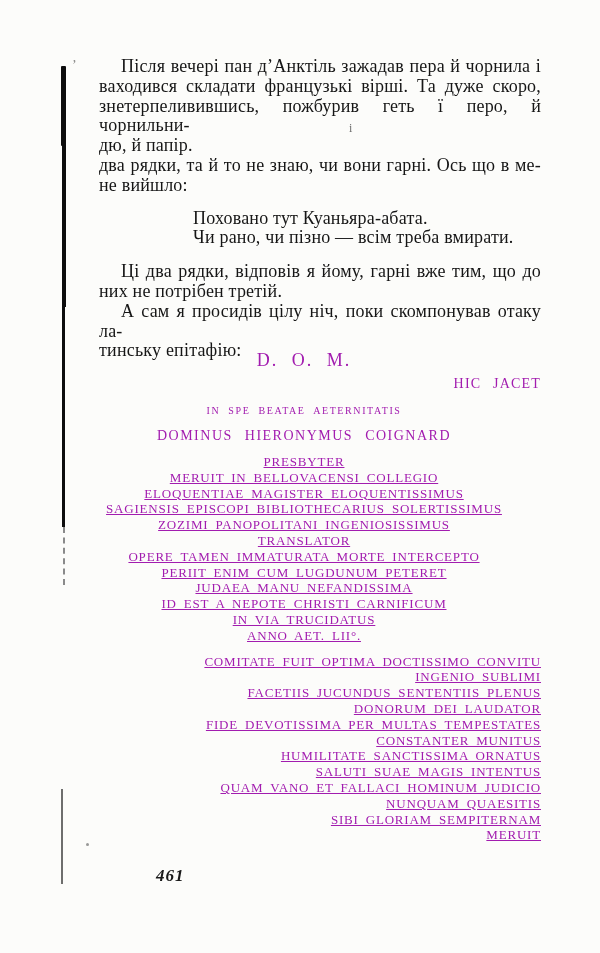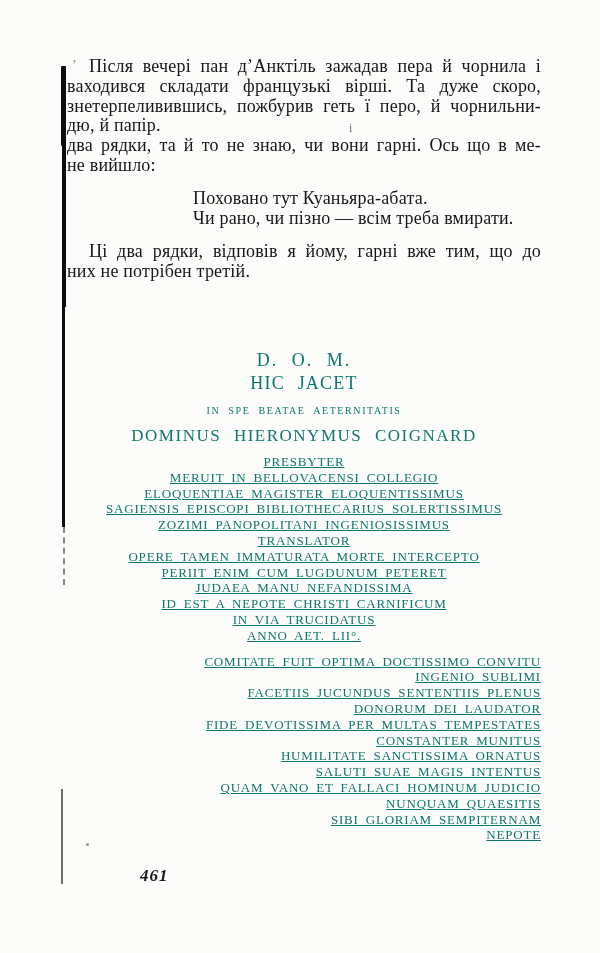--- a/index.html
+++ b/index.html
@@ -25,47 +25,47 @@
 
   
   .text-block {
     position: absolute;
     left: 67px; top: 57px;
     width: 474px;
     font-size: 18px;
     line-height: 19.8px;
     letter-spacing: 0.2px;
   }
-  .para { margin: 0; }
+  .para { margin: 0; padding-left: 32px; }
   .tline { width: 100%; }
   .jline { text-align: justify; text-align-last: justify; }
   .lline { text-align: left; }
   .indent { text-indent: 22px; }
   .verse { margin: 13px 0 0 126px; }
   .gap-top { margin-top: 14px; }
 
   
   .epitaph {
     position: absolute;
     left: 67px; top: 349px;
     width: 474px;
     text-align: center;
-    color: #0f766e;
+    color: #a21caf;
   }
   .e-dom  { font-size: 18px; line-height: 23px; letter-spacing: 2px;   word-spacing: 7px; }
-  .e-hic  { font-size: 18px; line-height: 23px; letter-spacing: 1.2px; word-spacing: 7px; }
+  .e-hic  { font-size: 14px; line-height: 23px; letter-spacing: 1.2px; word-spacing: 7px; text-align: right; }
   .e-spe  { font-size: 10px; line-height: 22px; letter-spacing: 1.6px; word-spacing: 4px; margin-top: 5px; }
-  .e-name { font-size: 17px; line-height: 24px; letter-spacing: 1.5px; word-spacing: 7px; margin-top: 2px; }
+  .e-name { font-size: 14px; line-height: 24px; letter-spacing: 1.5px; word-spacing: 7px; margin-top: 2px; }
   .e-block  { font-size: 13px; line-height: 15.8px; letter-spacing: 0.8px; word-spacing: 3px; margin-top: 6px; text-decoration: underline; }
   .e-block2 { margin-top: 10px; text-align: right; }
 
   
   .page-num {
     position: absolute;
-    left: 140px; top: 866px;
+    left: 156px; top: 866px;
     font-style: italic;
     font-weight: bold;
     font-size: 17px;
     letter-spacing: 1px;
     color: #1a1a1a;
   }
 
   
   .artifact { position: absolute; color: #3a3a3a; }
   .art-i   { left: 349px; top: 121px; font-size: 12px; opacity: .75; }
@@ -99,20 +99,24 @@
       <span class="tline lline" style="display:block">не вийшло:</span>
     </p>
     <div class="verse">
       <span class="tline lline" style="display:block">Поховано тут Куаньяра-абата.</span>
       <span class="tline lline" style="display:block">Чи рано, чи пізно — всім треба вмирати.</span>
     </div>
     <p class="para gap-top">
       <span class="tline jline indent" style="display:block">Ці два рядки, відповів я йому, гарні вже тим, що до</span>
       <span class="tline lline" style="display:block">них не потрібен третій.</span>
     </p>
+    <p class="para">
+      <span class="tline jline indent" style="display:block">А сам я просидів цілу ніч, поки скомпонував отаку ла-</span>
+      <span class="tline lline" style="display:block">тинську епітафію:</span>
+    </p>
   </div>
 
   <div class="epitaph">
     <div class="e-dom">D. O. M.</div>
     <div class="e-hic">HIC JACET</div>
     <div class="e-spe">IN SPE BEATAE AETERNITATIS</div>
     <div class="e-name">DOMINUS HIERONYMUS COIGNARD</div>
 
     <div class="e-block">
       <div>PRESBYTER</div>
@@ -134,19 +138,19 @@
       <div>INGENIO SUBLIMI</div>
       <div>FACETIIS JUCUNDUS SENTENTIIS PLENUS</div>
       <div>DONORUM DEI LAUDATOR</div>
       <div>FIDE DEVOTISSIMA PER MULTAS TEMPESTATES</div>
       <div>CONSTANTER MUNITUS</div>
       <div>HUMILITATE SANCTISSIMA ORNATUS</div>
       <div>SALUTI SUAE MAGIS INTENTUS</div>
       <div>QUAM VANO ET FALLACI HOMINUM JUDICIO</div>
       <div>NUNQUAM QUAESITIS</div>
       <div>SIBI GLORIAM SEMPITERNAM</div>
-      <div>NEPOTE</div>
+      <div>MERUIT</div>
     </div>
   </div>
 
   <div class="page-num">461</div>
 
 </div>
 
 </body></html>

